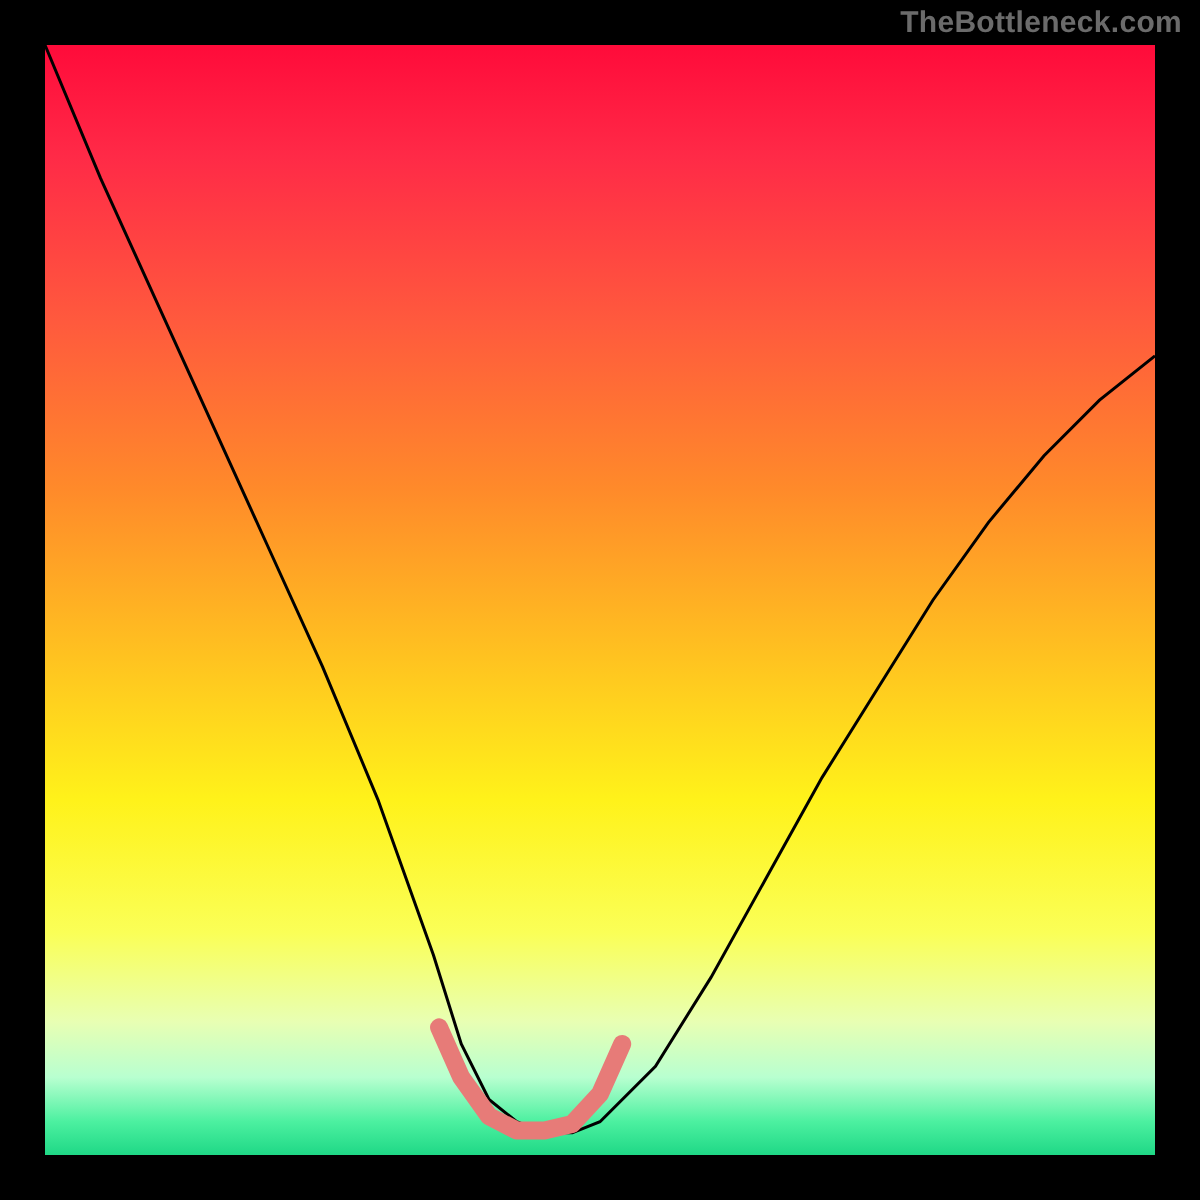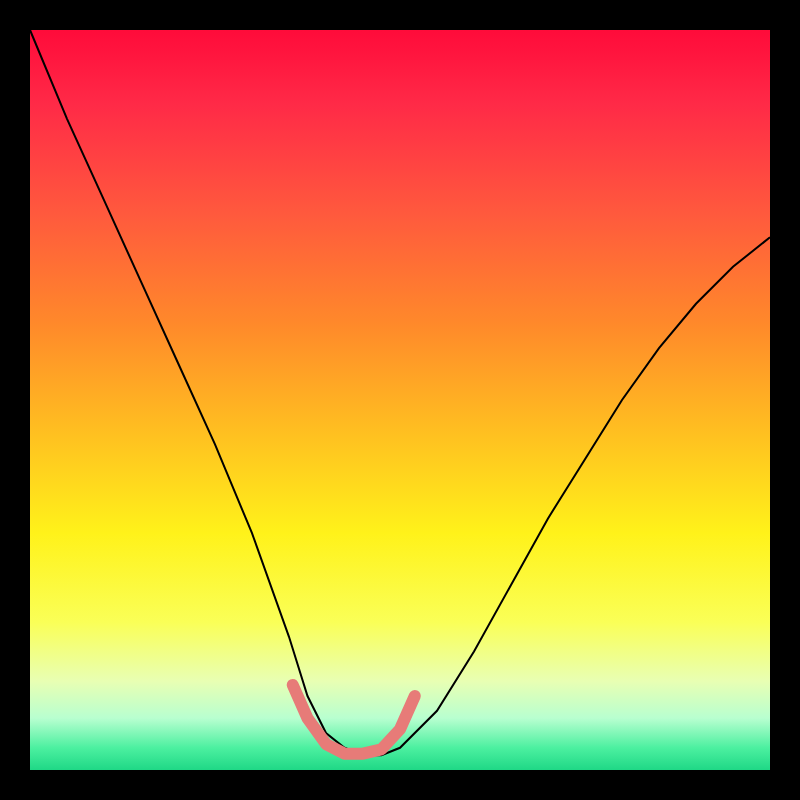--- a/index.html
+++ b/index.html
@@ -33,20 +33,21 @@
     position: absolute;
     left: 0;
     top: 0;
   }
 </style>
 </head>
 <body>
 
 <div class="frame">
 
+  <div class="watermark">TheBottleneck.com</div>
 
   <svg width="800" height="800" viewBox="0 0 800 800">
     <defs>
       <linearGradient id="bg-grad" x1="0" y1="0" x2="0" y2="1">
 
       <stop offset="0%" stop-color="#ff0b3a"></stop>
           <stop offset="10%" stop-color="#ff2a47"></stop>
           <stop offset="25%" stop-color="#ff5a3d"></stop>
           <stop offset="40%" stop-color="#ff8a2a"></stop>
           <stop offset="55.00000000000001%" stop-color="#ffc220"></stop>

